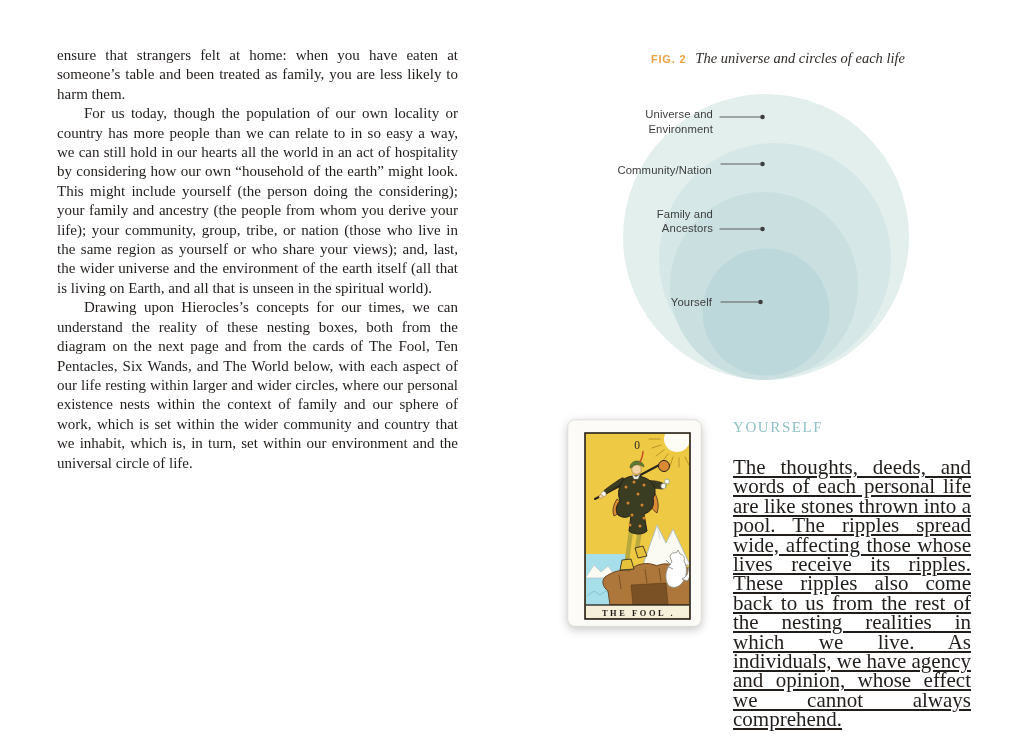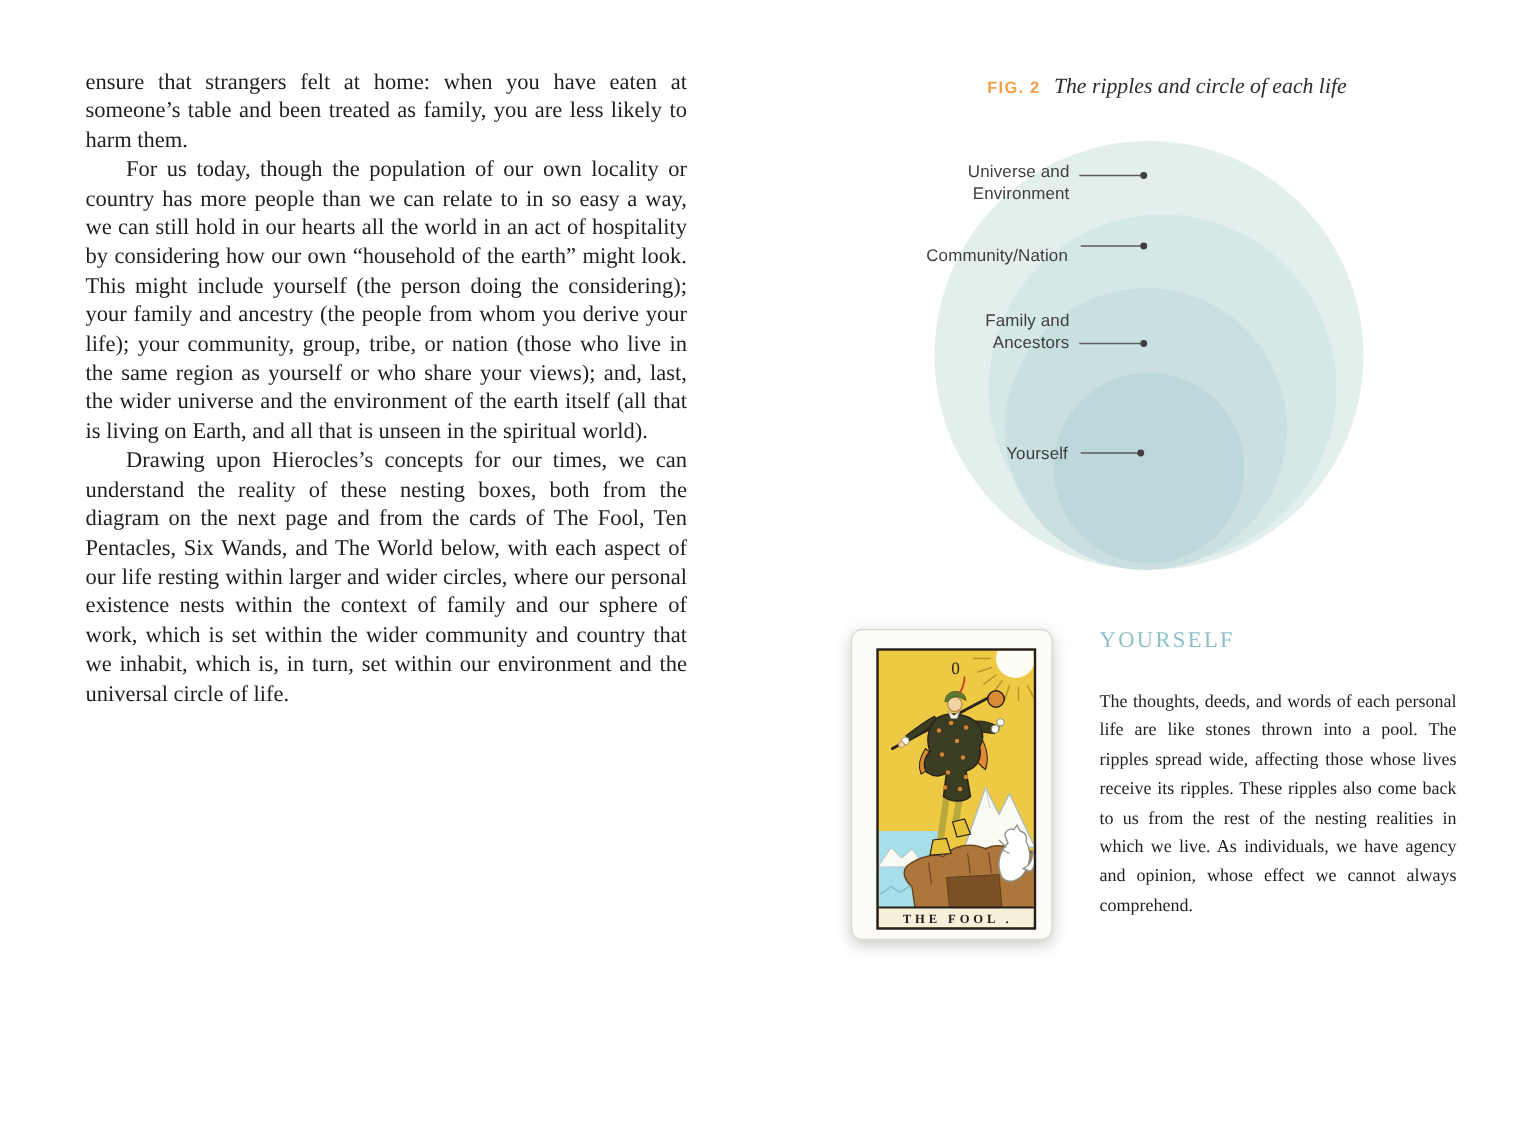--- a/index.html
+++ b/index.html
@@ -31,22 +31,22 @@
         filter:drop-shadow(0 3px 5px rgba(0,0,0,0.22));}
   .card svg{width:100%;height:100%;display:block;}
   .banner-text{font-family:"Liberation Serif",serif;font-weight:700;
                letter-spacing:2.6px;font-size:8.4px;fill:#1d1a16;}
   .numeral{font-family:"Liberation Serif",serif;font-size:11.5px;fill:#241f19;}
 
   
   .section{position:absolute;left:733px;top:419px;width:238px;}
   .section h2{margin:0;font-size:15px;font-weight:400;letter-spacing:1.6px;
               color:#8ec1c7;font-family:"Liberation Serif",serif;}
-  .section p{margin:22px 0 0 0;font-size:12px;line-height:19.4px;
-             text-align:justify;color:#211d1b;}
+  .section p{margin:22px 0 0 0;font-size:21px;line-height:19.4px;
+             text-align:justify;color:#211d1b;text-decoration:underline;}
 
   
   .footer-left{position:absolute;left:57px;top:709px;display:flex;
                align-items:baseline;gap:11px;font-family:"Liberation Sans",sans-serif;}
   .footer-right{position:absolute;right:56px;top:709px;display:flex;
                 align-items:baseline;gap:22px;font-family:"Liberation Sans",sans-serif;}
   .pagenum{font-size:10.5px;font-weight:700;color:#262626;letter-spacing:0.5px;margin-top:46px;}
   .footer-title{font-size:10px;font-weight:700;letter-spacing:1.4px;color:#3d3d3d;}
 </style>
 </head>
@@ -55,21 +55,21 @@
 <div class="page">
 
   <div class="left-text">
     <p>ensure that strangers felt at home: when you have eaten at someone’s table and been treated as family, you are less likely to harm them.</p>
     <p class="indent">For us today, though the population of our own locality or country has more people than we can relate to in so easy a way, we can still hold in our hearts all the world in an act of hospitality by considering how our own “household of the earth” might look. This might include yourself (the person doing the considering); your family and ancestry (the people from whom you derive your life); your community, group, tribe, or nation (those who live in the same region as yourself or who share your views); and, last, the wider universe and the environment of the earth itself (all that is living on Earth, and all that is unseen in the spiritual world).</p>
     <p class="indent">Drawing upon Hierocles’s concepts for our times, we can understand the reality of these nesting boxes, both from the diagram on the next page and from the cards of The Fool, Ten Pentacles, Six Wands, and The World below, with each aspect of our life resting within larger and wider circles, where our personal existence nests within the context of family and our sphere of work, which is set within the wider community and country that we inhabit, which is, in turn, set within our environment and the universal circle of life.</p>
   </div>
 
   <div class="fig-caption-row">
     <span class="fig-label">FIG. 2</span>
-    <span class="fig-caption">The ripples and circle of each life</span>
+    <span class="fig-caption">The universe and circles of each life</span>
   </div>
 
   <svg class="diagram" viewBox="560 85 420 305">
     <circle cx="766" cy="237" r="143" fill="#e3efed"></circle>
     <circle cx="775" cy="259" r="116" fill="#d5e7e7"></circle>
     <circle cx="764" cy="286" r="94" fill="#c9dfe0"></circle>
     <circle cx="766" cy="312" r="63.5" fill="#bdd8da"></circle>
 
     <text x="713" y="118" text-anchor="end">Universe and</text>
     <text x="713" y="132.5" text-anchor="end">Environment</text>

